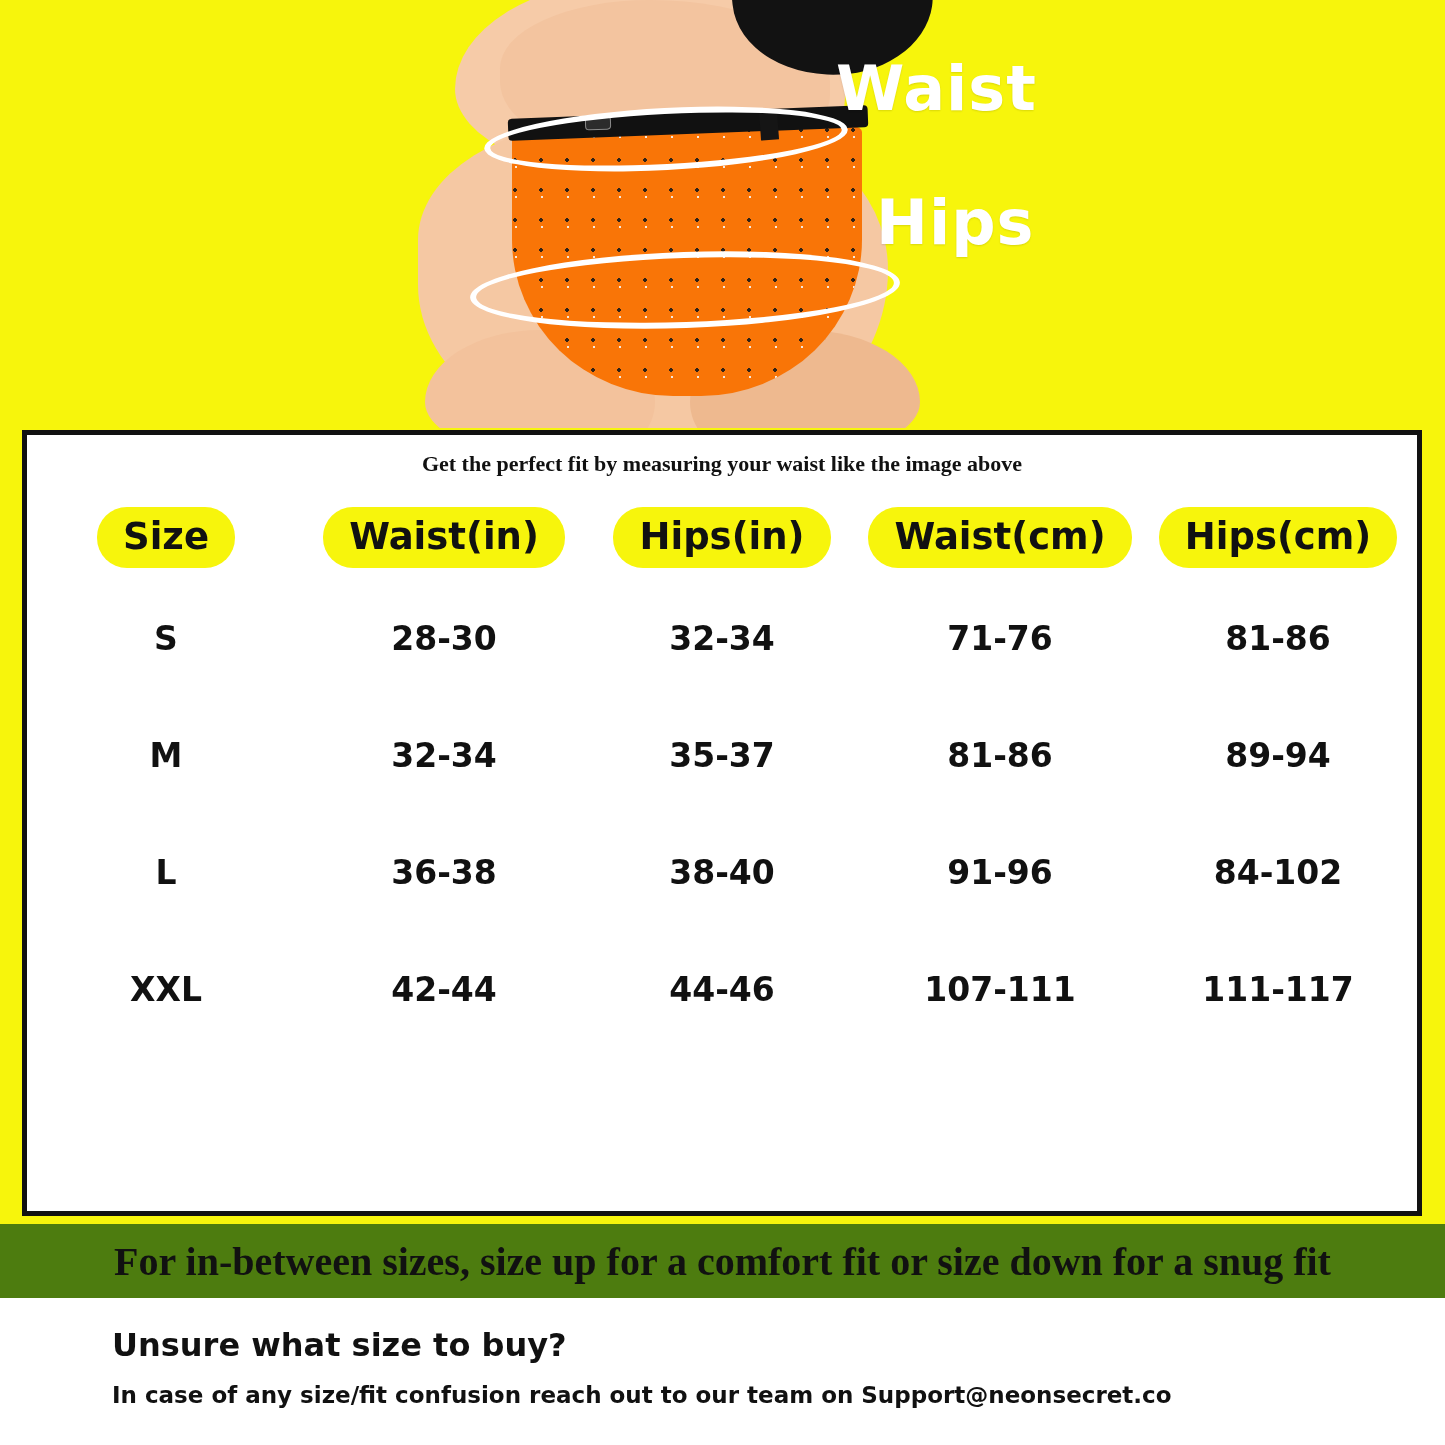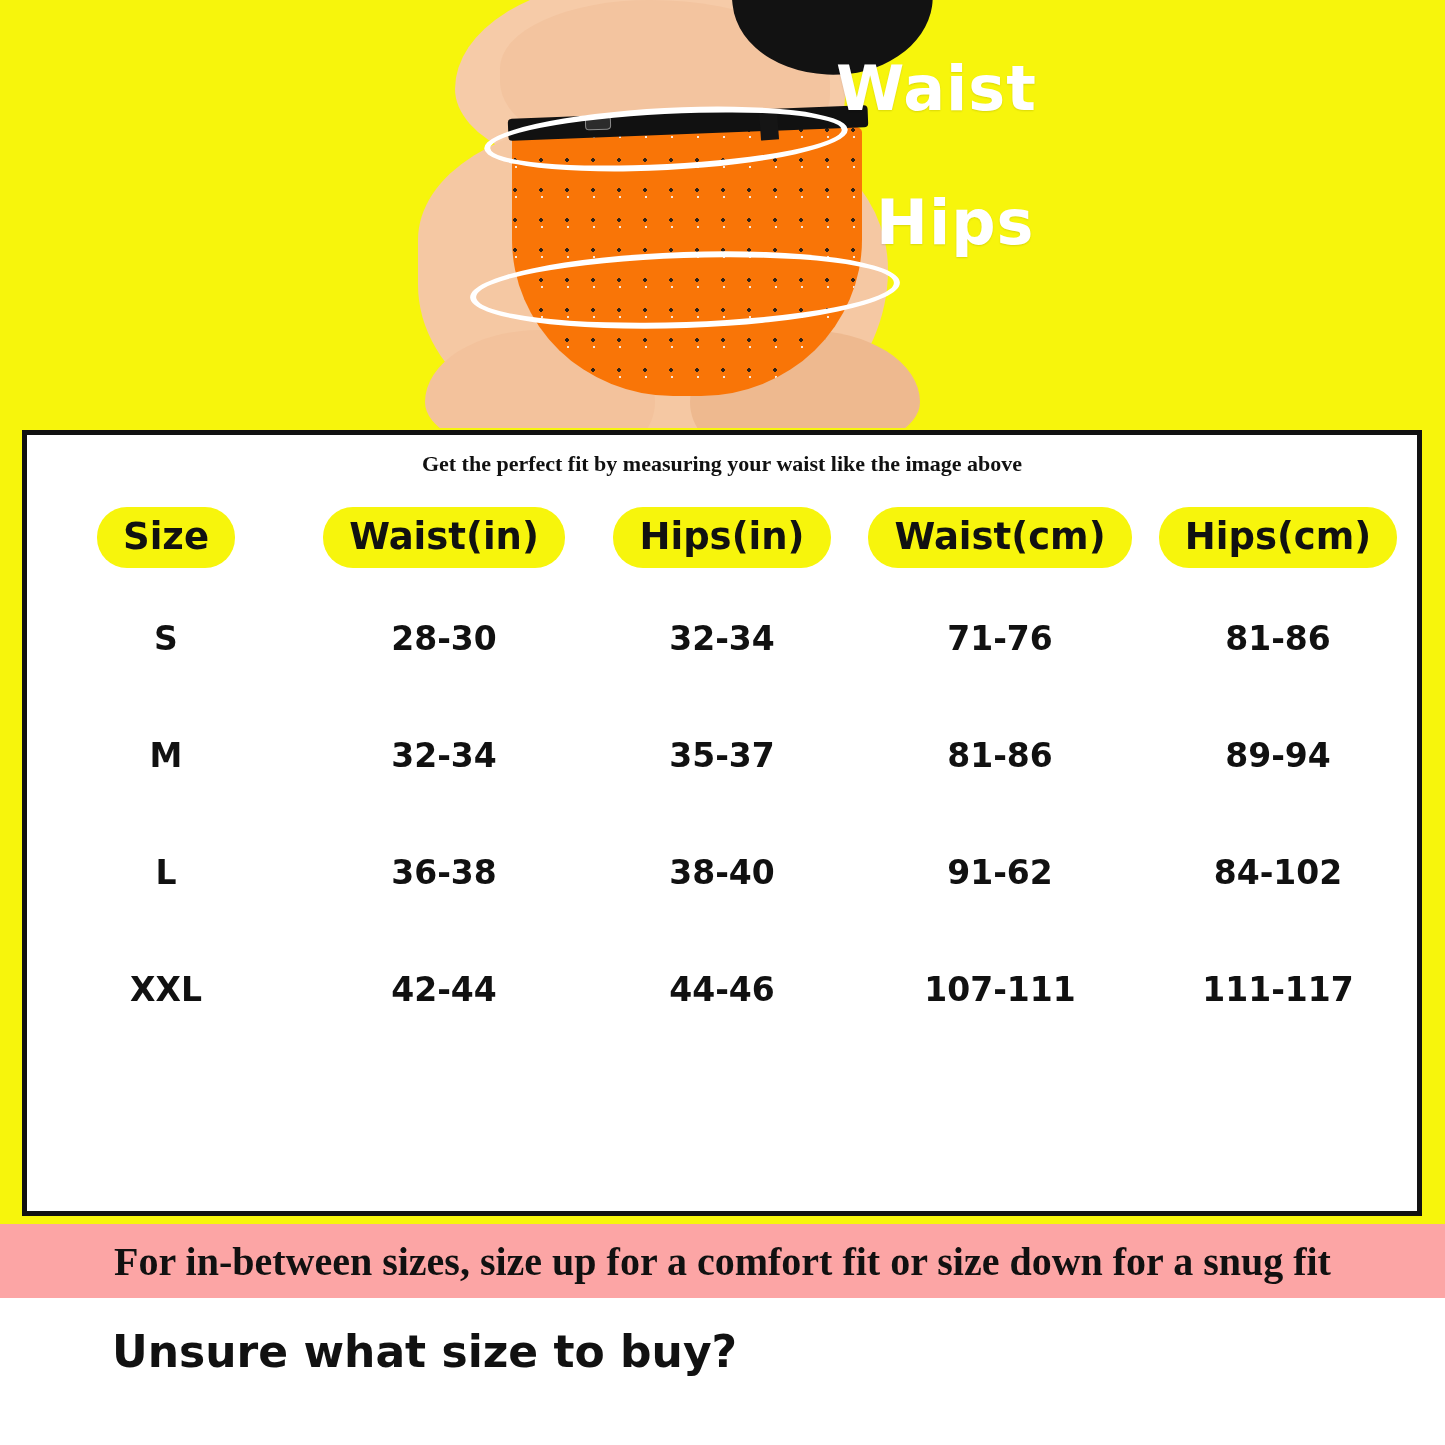--- a/index.html
+++ b/index.html
@@ -188,21 +188,21 @@
     vertical-align: middle;
   }
   td.size-cell { font-size: 35px; }
 
   
   .banner {
     position: absolute;
     left: 0; top: 1224px;
     width: 1445px;
     height: 74px;
-    background: #fca5a5;
+    background: #4d7c0f;
     display: flex;
     align-items: center;
     justify-content: center;
   }
   .banner-text {
     font-family: "Liberation Serif", serif;
     font-weight: bold;
     font-size: 40px;
     color: #111;
     white-space: nowrap;
@@ -213,21 +213,21 @@
     position: absolute;
     left: 0; top: 1298px;
     width: 1445px;
     height: 147px;
     background: #fff;
     padding: 28px 0 0 112px;
   }
   .footer-heading {
     font-family: "DejaVu Sans", sans-serif;
     font-weight: bold;
-    font-size: 44px;
+    font-size: 32px;
     color: #111;
   }
   .footer-sub {
     margin-top: 18px;
     font-family: "DejaVu Sans", sans-serif;
     font-weight: bold;
     font-size: 23px;
     color: #111;
   }
 </style>
@@ -288,35 +288,36 @@
           <td class="size-cell">M</td>
           <td>32-34</td>
           <td>35-37</td>
           <td>81-86</td>
           <td>89-94</td>
         </tr>
         <tr>
           <td class="size-cell">L</td>
           <td>36-38</td>
           <td>38-40</td>
-          <td>91-62</td>
+          <td>91-96</td>
           <td>84-102</td>
         </tr>
         <tr>
           <td class="size-cell">XXL</td>
           <td>42-44</td>
           <td>44-46</td>
           <td>107-111</td>
           <td>111-117</td>
         </tr>
       </tbody>
     </table>
   </div>
 
   <div class="banner">
     <div class="banner-text">For in-between sizes, size up for a comfort fit or size down for a snug fit</div>
   </div>
 
   <div class="footer">
     <div class="footer-heading">Unsure what size to buy?</div>
+    <div class="footer-sub">In case of any size/fit confusion reach out to our team on Support@neonsecret.co</div>
   </div>
 
 </div>
 
 </body></html>

